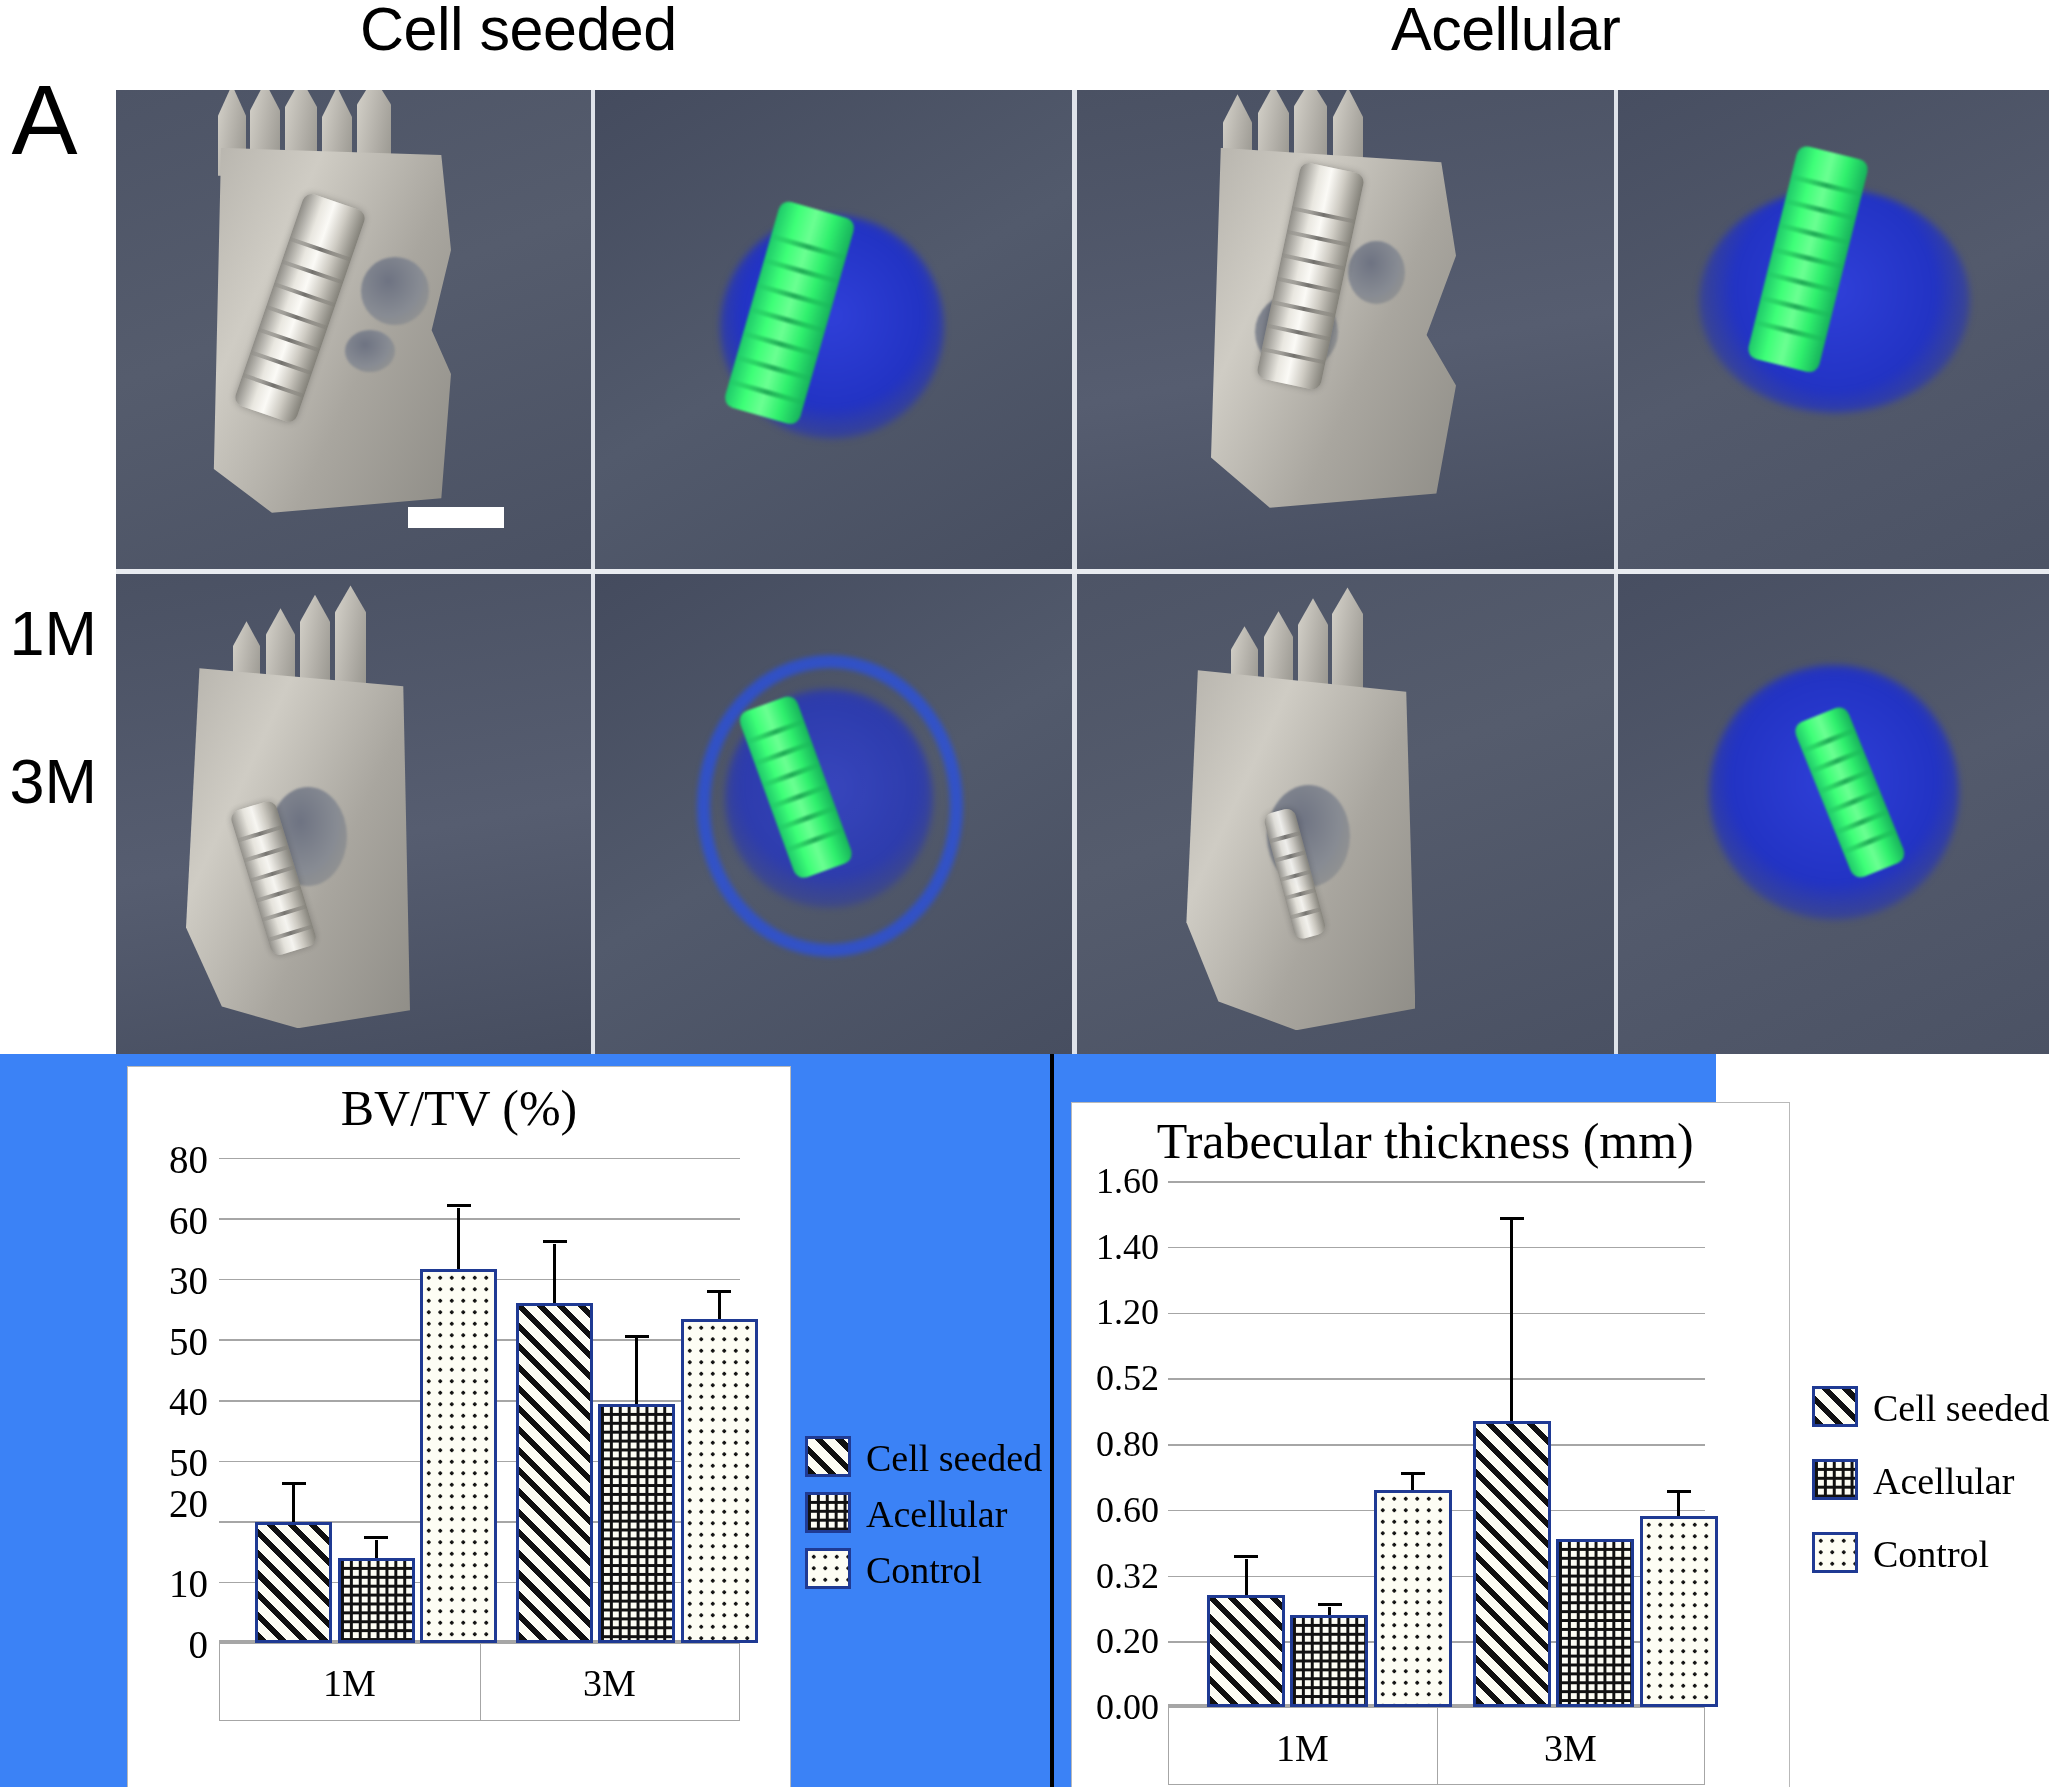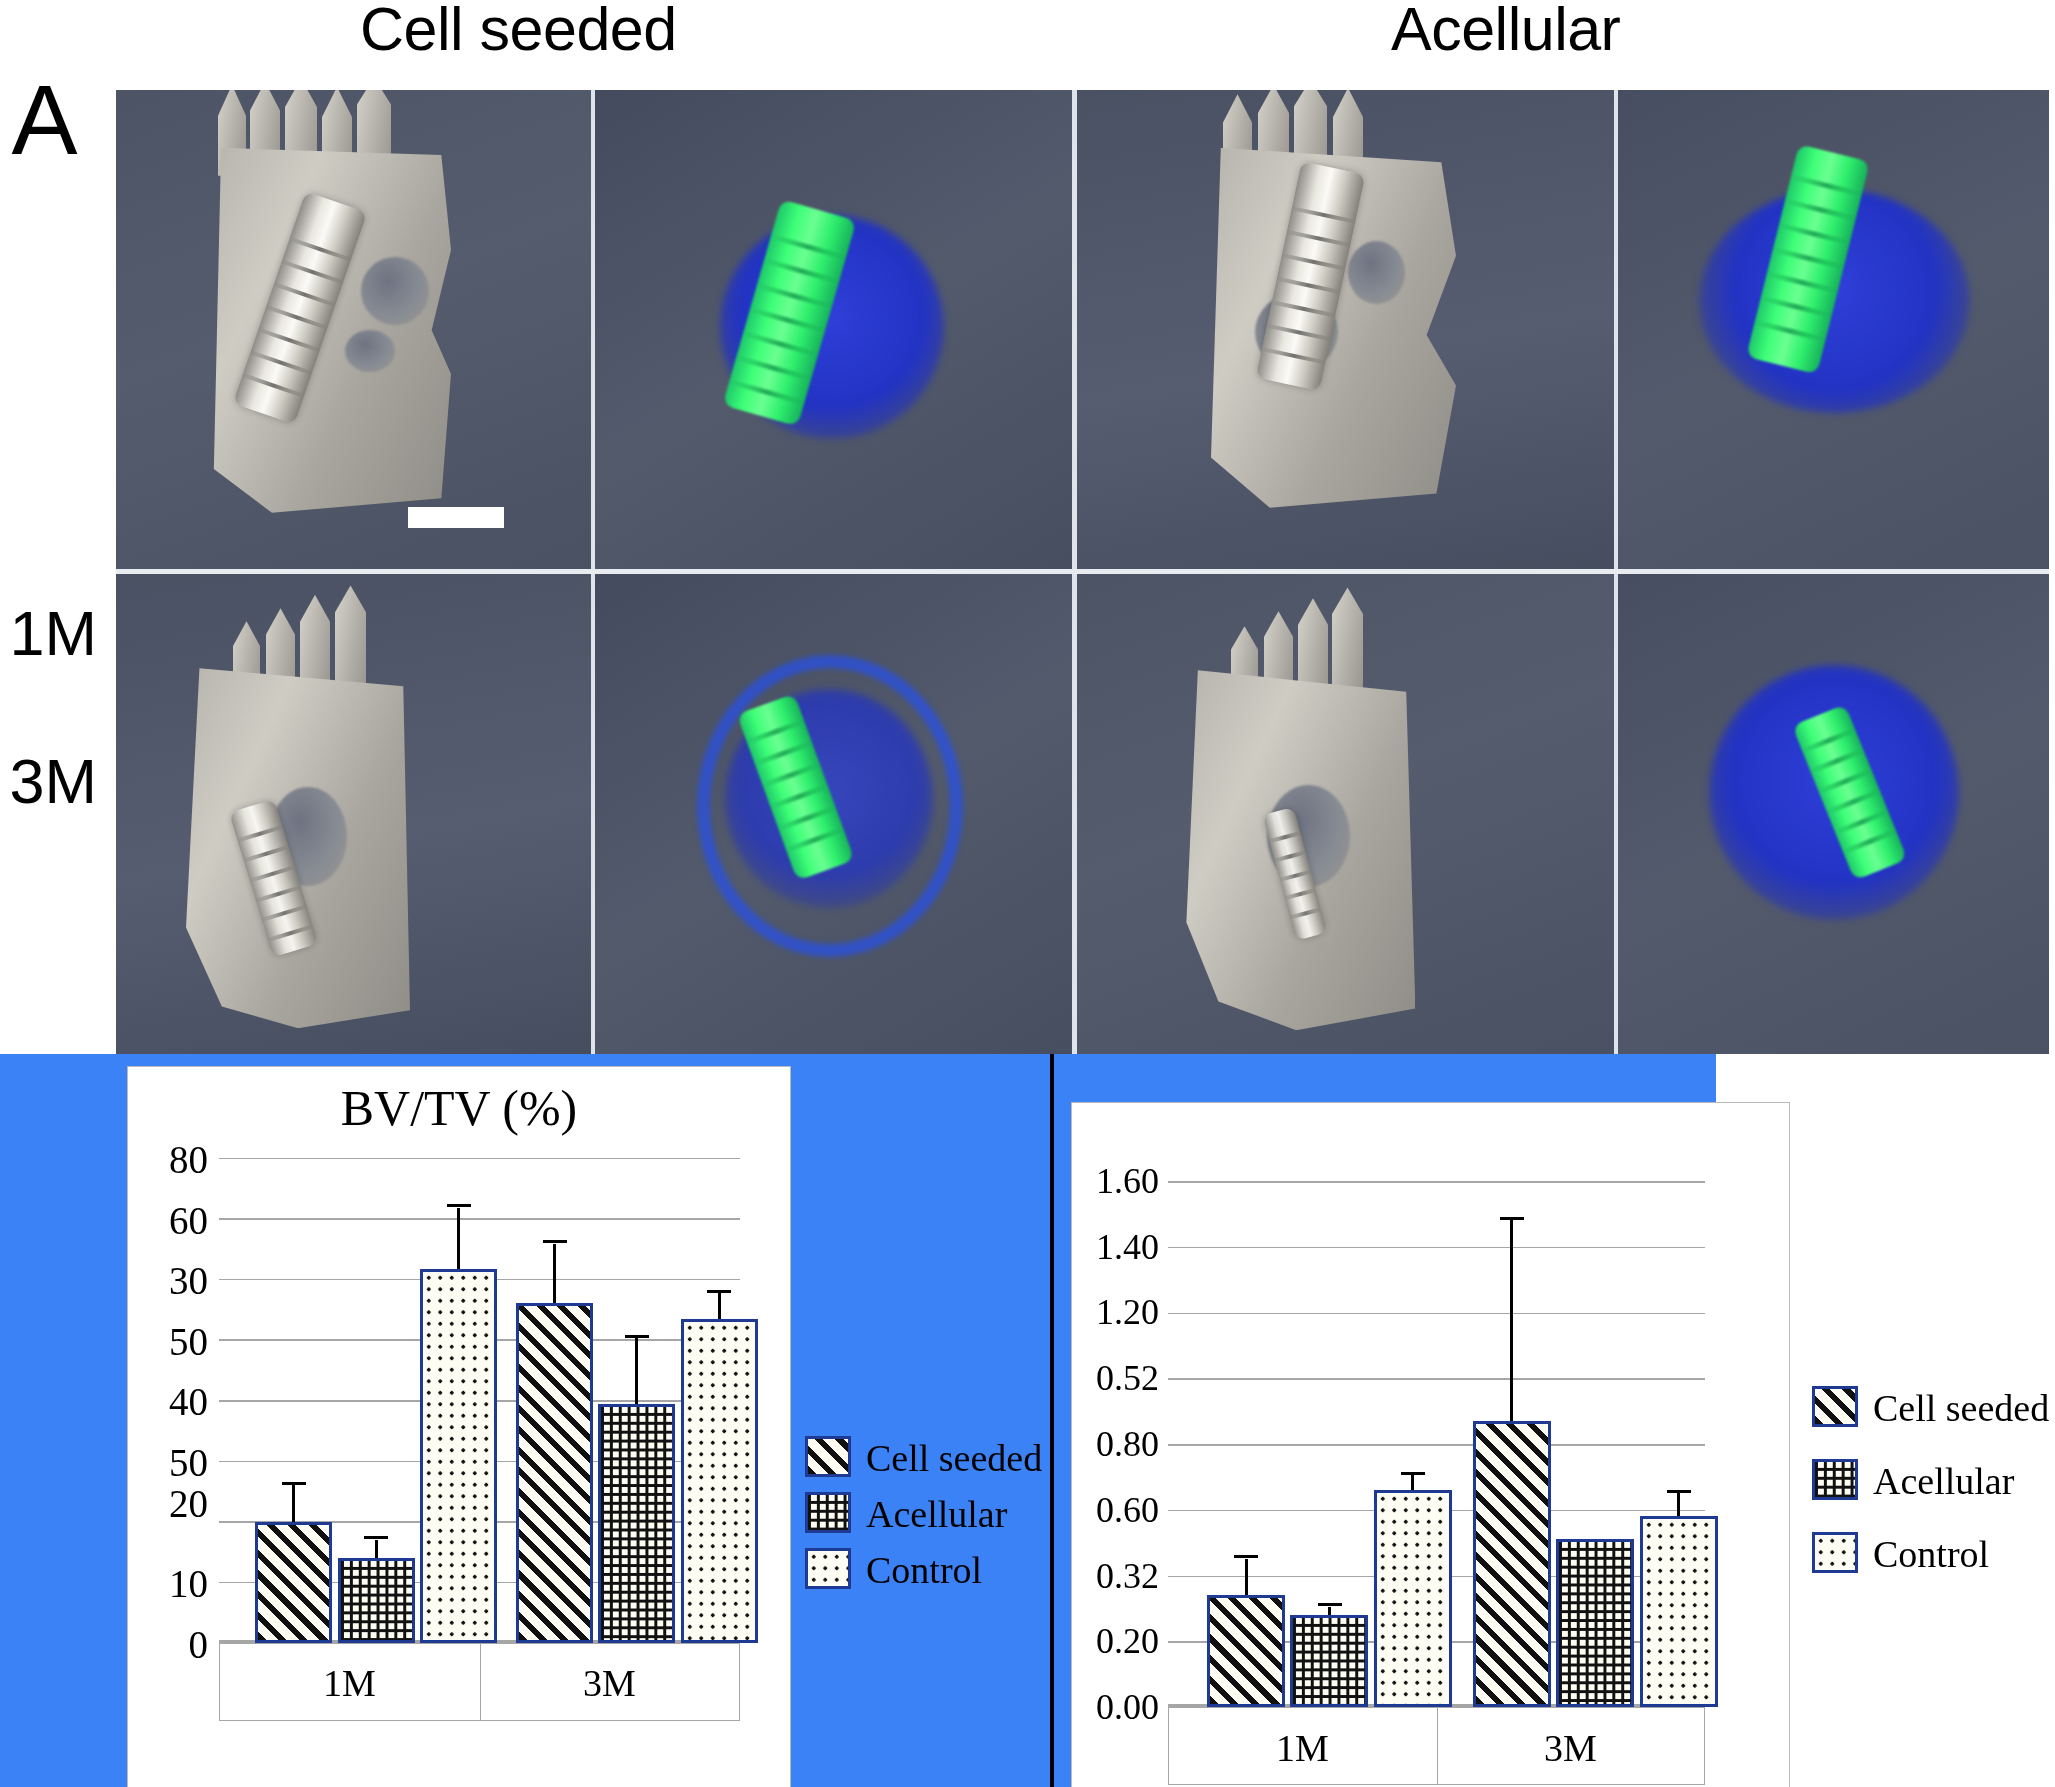--- a/index.html
+++ b/index.html
@@ -350,20 +350,21 @@
       <div class="legend-swatch pat-dense"></div>
       <div class="legend-text">Acellular</div>
     </div>
     <div class="legend-row">
       <div class="legend-swatch pat-sparse"></div>
       <div class="legend-text">Control</div>
     </div>
   </div>
 
   <div class="chart-box" id="chartR">
+    <div class="chart-title" id="titleR">Trabecular thickness (mm)</div>
 
     <div class="plot" id="plotR">
       <div class="gridline" style="top:0%;"></div>
       <div class="ytick" style="top:-21px;">1.60</div>
       <div class="gridline" style="top:12.5%;"></div>
       <div class="ytick" style="top:45px;">1.40</div>
       <div class="gridline" style="top:25%;"></div>
       <div class="ytick" style="top:110px;">1.20</div>
       <div class="gridline" style="top:37.5%;"></div>
       <div class="ytick" style="top:176px;">0.52</div>

